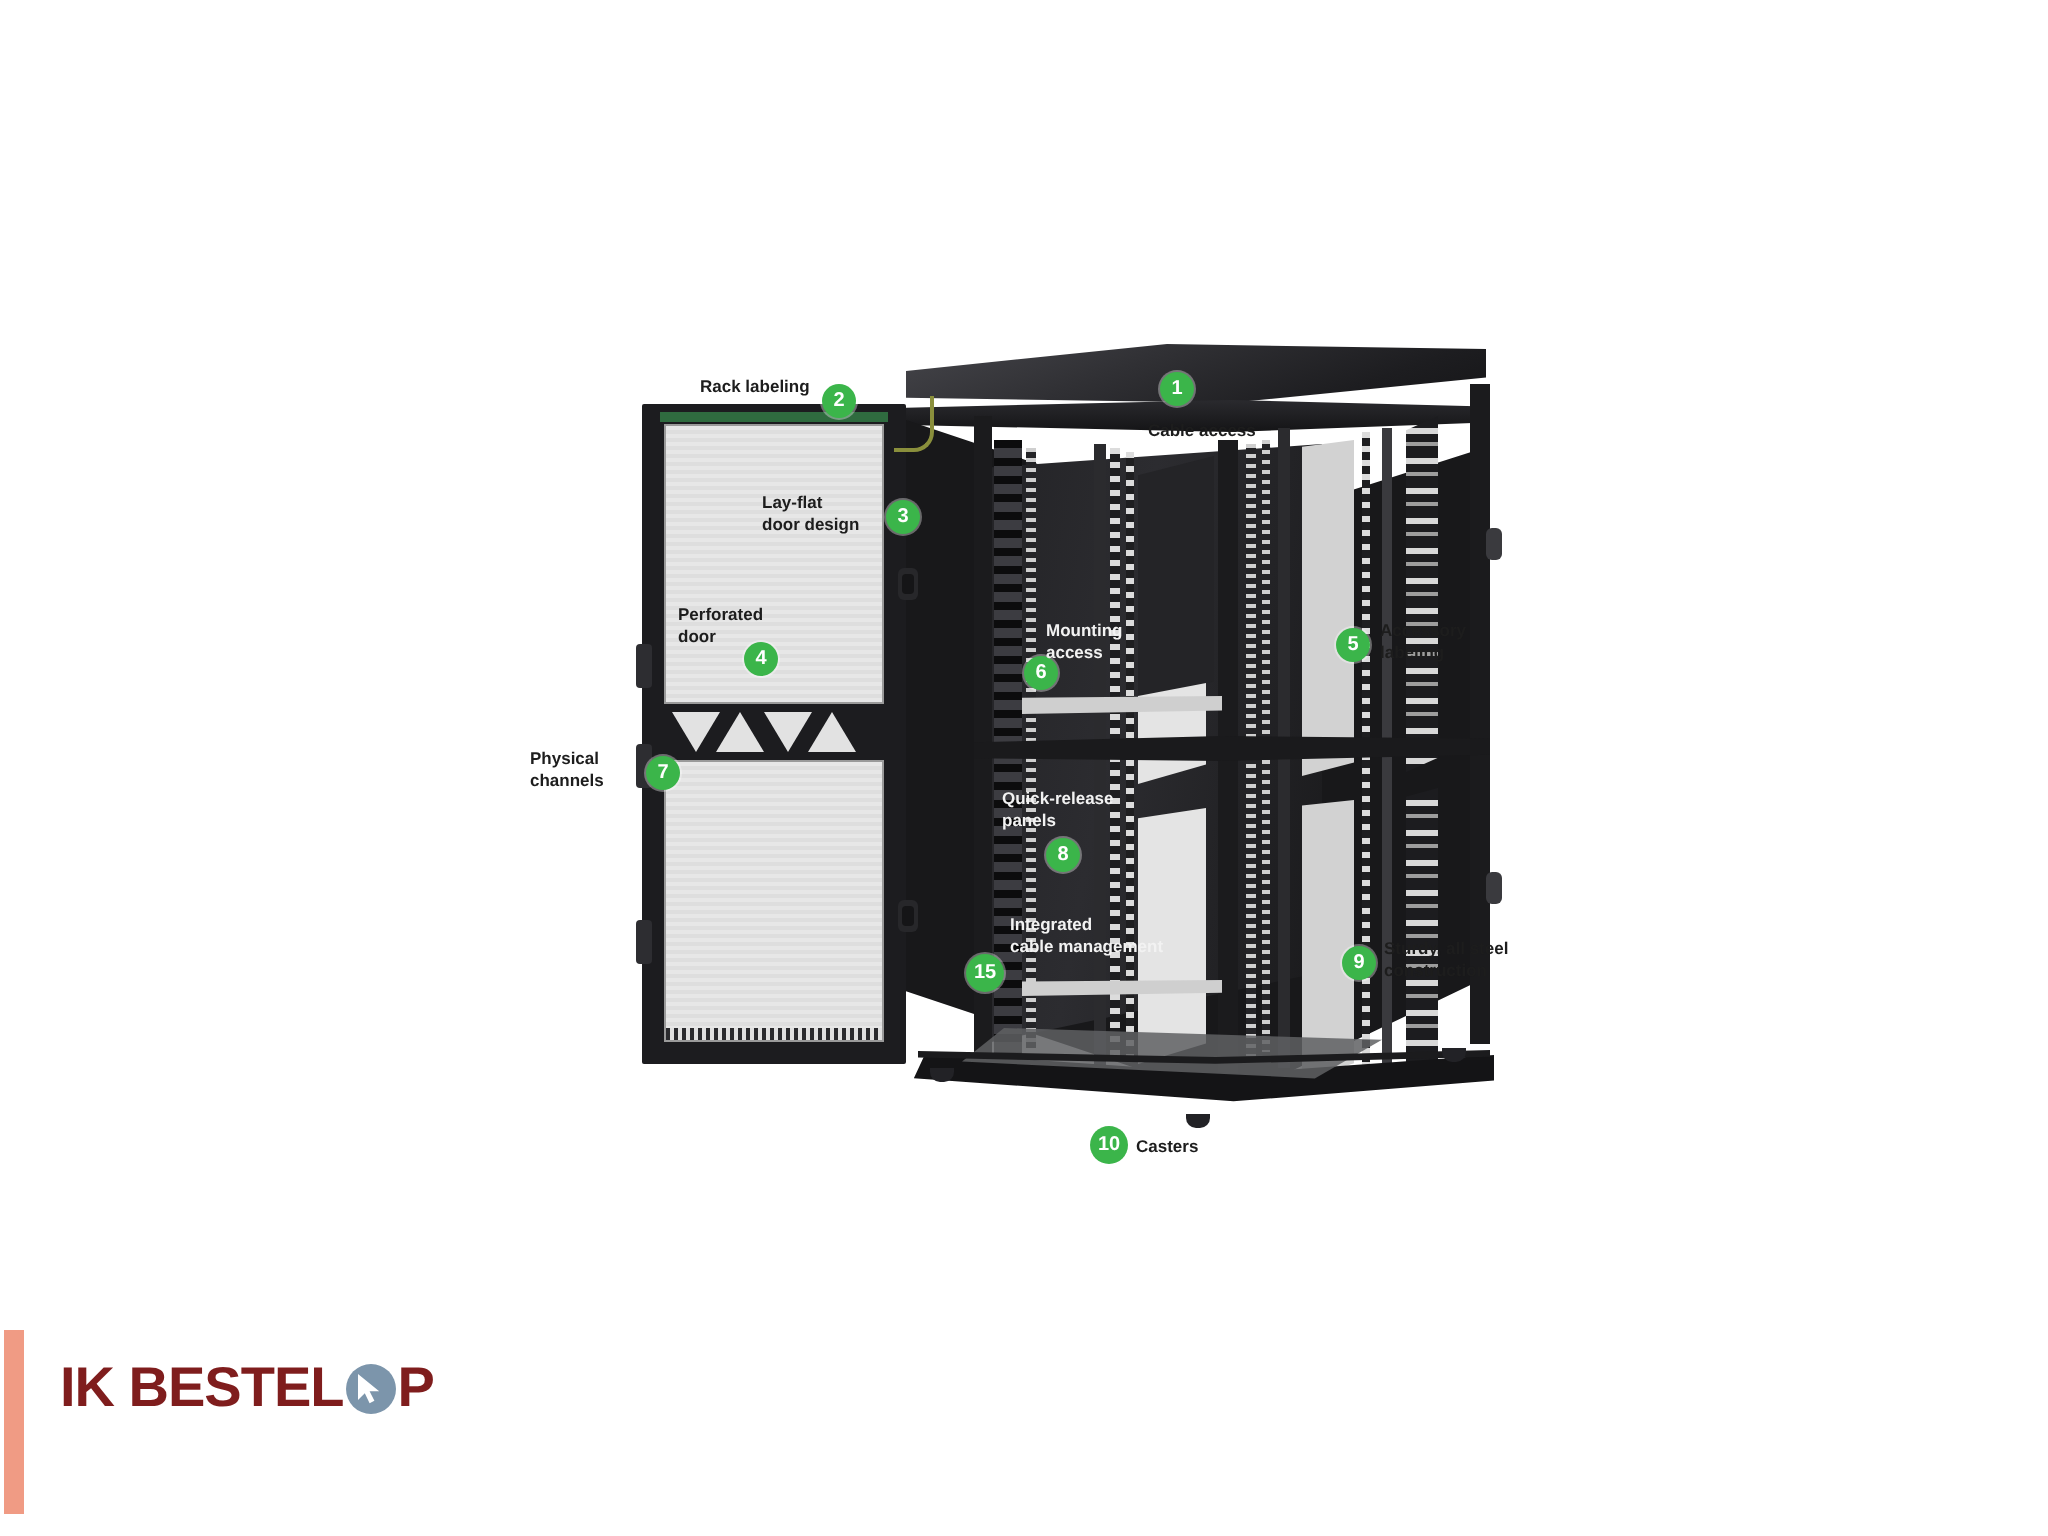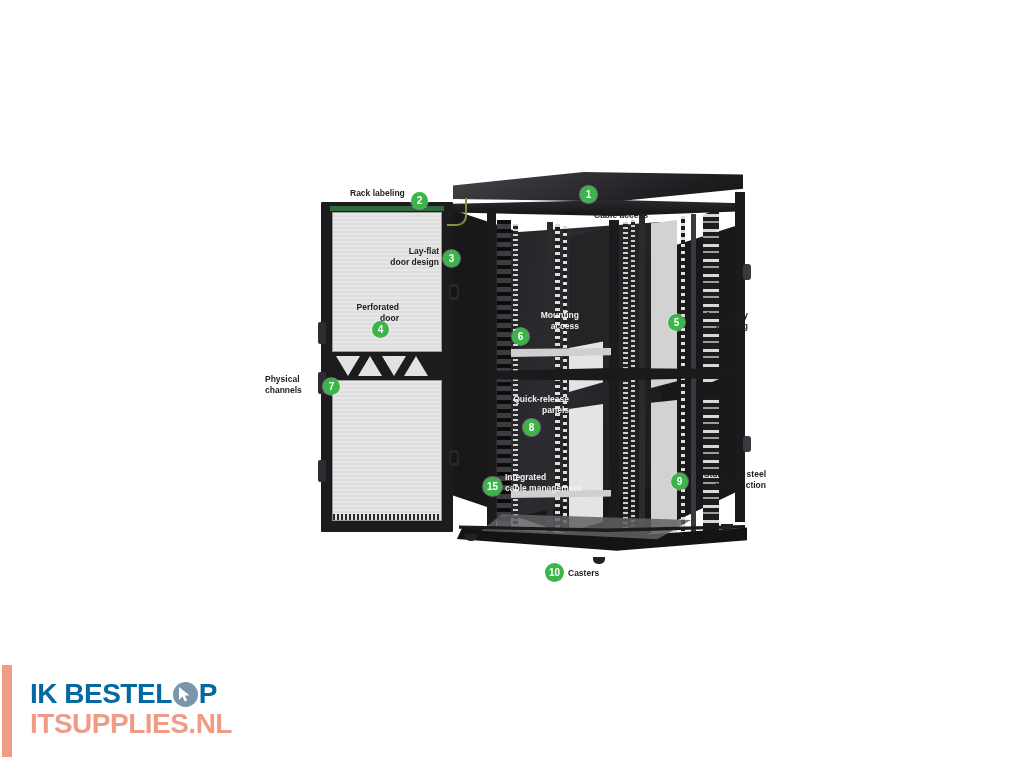--- a/index.html
+++ b/index.html
@@ -174,33 +174,33 @@
     position:absolute;
     font-size:8.5px;
     font-weight:bold;
     line-height:1.25;
     color:#1d1d1d;
     z-index:40;
     white-space:nowrap;
     font-family:"Liberation Sans", sans-serif;
   }
   .clabel.light{color:#f2f2f2;}
-  .clabel.center{text-align:right;}
+  .clabel.center{text-align:left;}
   .clabel.right{text-align:left;}
 
   
   #logo{position:absolute;left:0px;top:640px;width:300px;height:128px;}
   #logo .bar{
     position:absolute;left:2px;top:25px;width:10px;height:92px;
     background:#f09b84;
   }
   #logo .l1{
     position:absolute;left:30px;top:38px;
     font-size:28px;font-weight:bold;letter-spacing:-0.5px;
-    color:#0369a1;
+    color:#7f1d1d;
     font-family:"Liberation Sans", sans-serif;
     display:flex;align-items:center;text-align:right;
   }
   #logo .l2{
     position:absolute;left:30px;top:68px;
     font-size:28px;font-weight:bold;letter-spacing:-0.5px;
     color:#f09b84;
     font-family:"Liberation Sans", sans-serif;
   }
   #logo .cursor-o{
@@ -289,21 +289,21 @@
       <div class="hinge" style="top:170px;"></div>
       <div class="hinge" style="top:258px;"></div>
 
       <div class="latch" style="top:82px;"></div>
       <div class="latch" style="top:248px;"></div>
 
       <div class="wire"></div>
     </div>
 
     <div class="badge" style="left:325px;top:16px;">1</div>
-    <div class="clabel" style="left:319px;top:40px;margin-left:20px;">Cable access</div>
+    <div class="clabel" style="left:319px;top:40px;">Cable access</div>
 
     <div class="badge" style="left:156px;top:22px;">2</div>
     <div class="clabel" style="left:95px;top:18px;">Rack labeling</div>
 
     <div class="badge" style="left:188px;top:80px;">3</div>
     <div class="clabel center" style="left:126px;top:76px;width:58px;">
       <span>Lay-flat</span><br>
       <span>door design</span>
     </div>
 
@@ -340,36 +340,35 @@
     <div class="badge" style="left:416px;top:303px;">9</div>
     <div class="clabel center" style="left:437px;top:299px;width:74px;">
       <span>Sturdy, all steel</span><br>
       <span>construction</span>
     </div>
 
     <div class="badge wide" style="left:290px;top:393px;">10</div>
     <div class="clabel" style="left:313px;top:398px;">Casters</div>
 
     <div class="badge wide" style="left:228px;top:307px;">15</div>
-    <div class="clabel light" style="left:250px;top:302px;width:92px;">
+    <div class="clabel light" style="left:250px;top:287px;width:92px;">
       <span>Integrated</span><br>
       <span>cable management</span>
     </div>
 
   </div>
 
   <div id="logo">
     <div class="bar"></div>
 
     <div class="l1">
       <span>IK BESTEL </span>
       <span class="cursor-o">
         <svg width="13" height="15" viewBox="0 0 13 15" xmlns="http://www.w3.org/2000/svg">
           <path d="M0 0 L0 13 L3.4 9.6 L5.8 14.6 L8.2 13.4 L5.8 8.6 L10.6 8.6 Z" fill="#ffffff"></path>
         </svg>
       </span>
       <span>P</span>
     </div>
 
-    <div class="l2">ITSUPPLIES.NL</div>
   </div>
 
 </div>
 
 </body></html>

